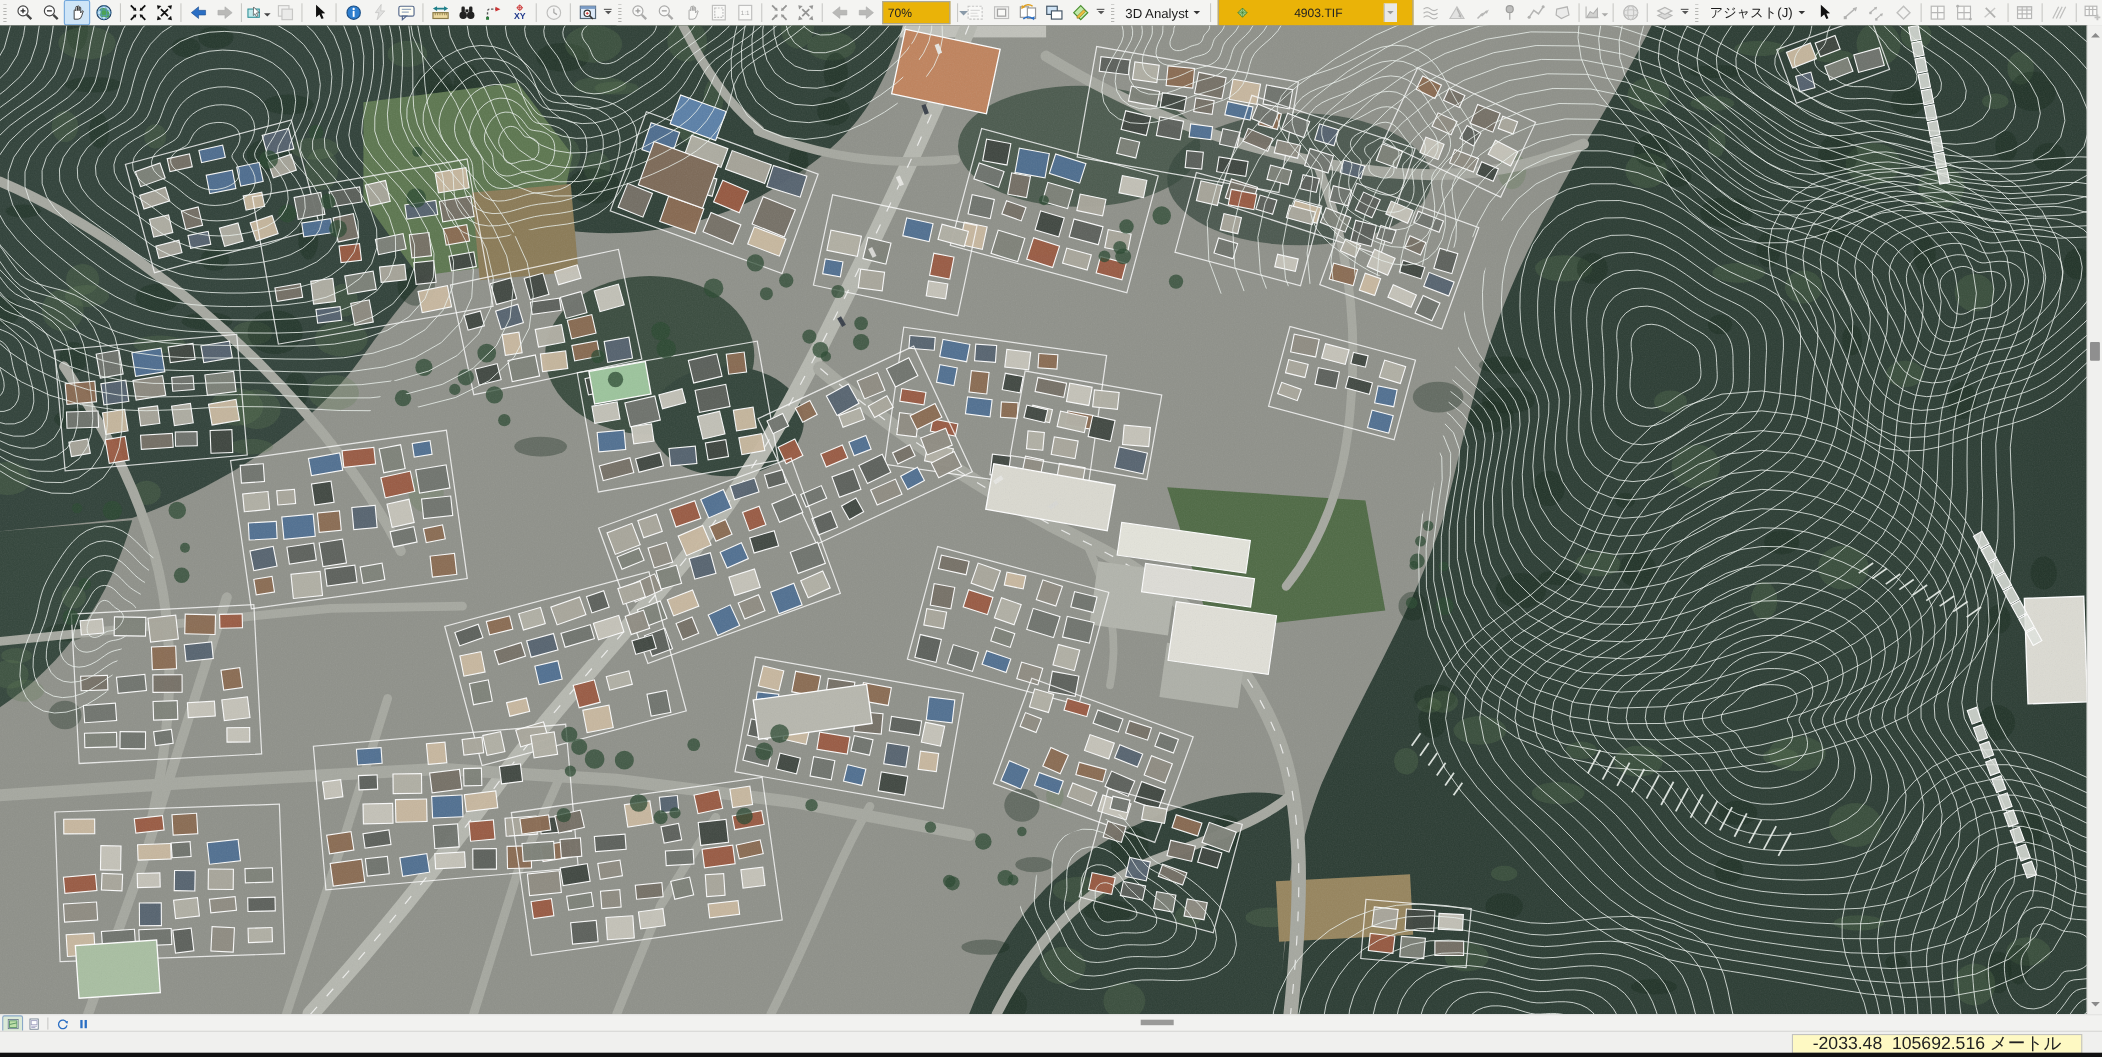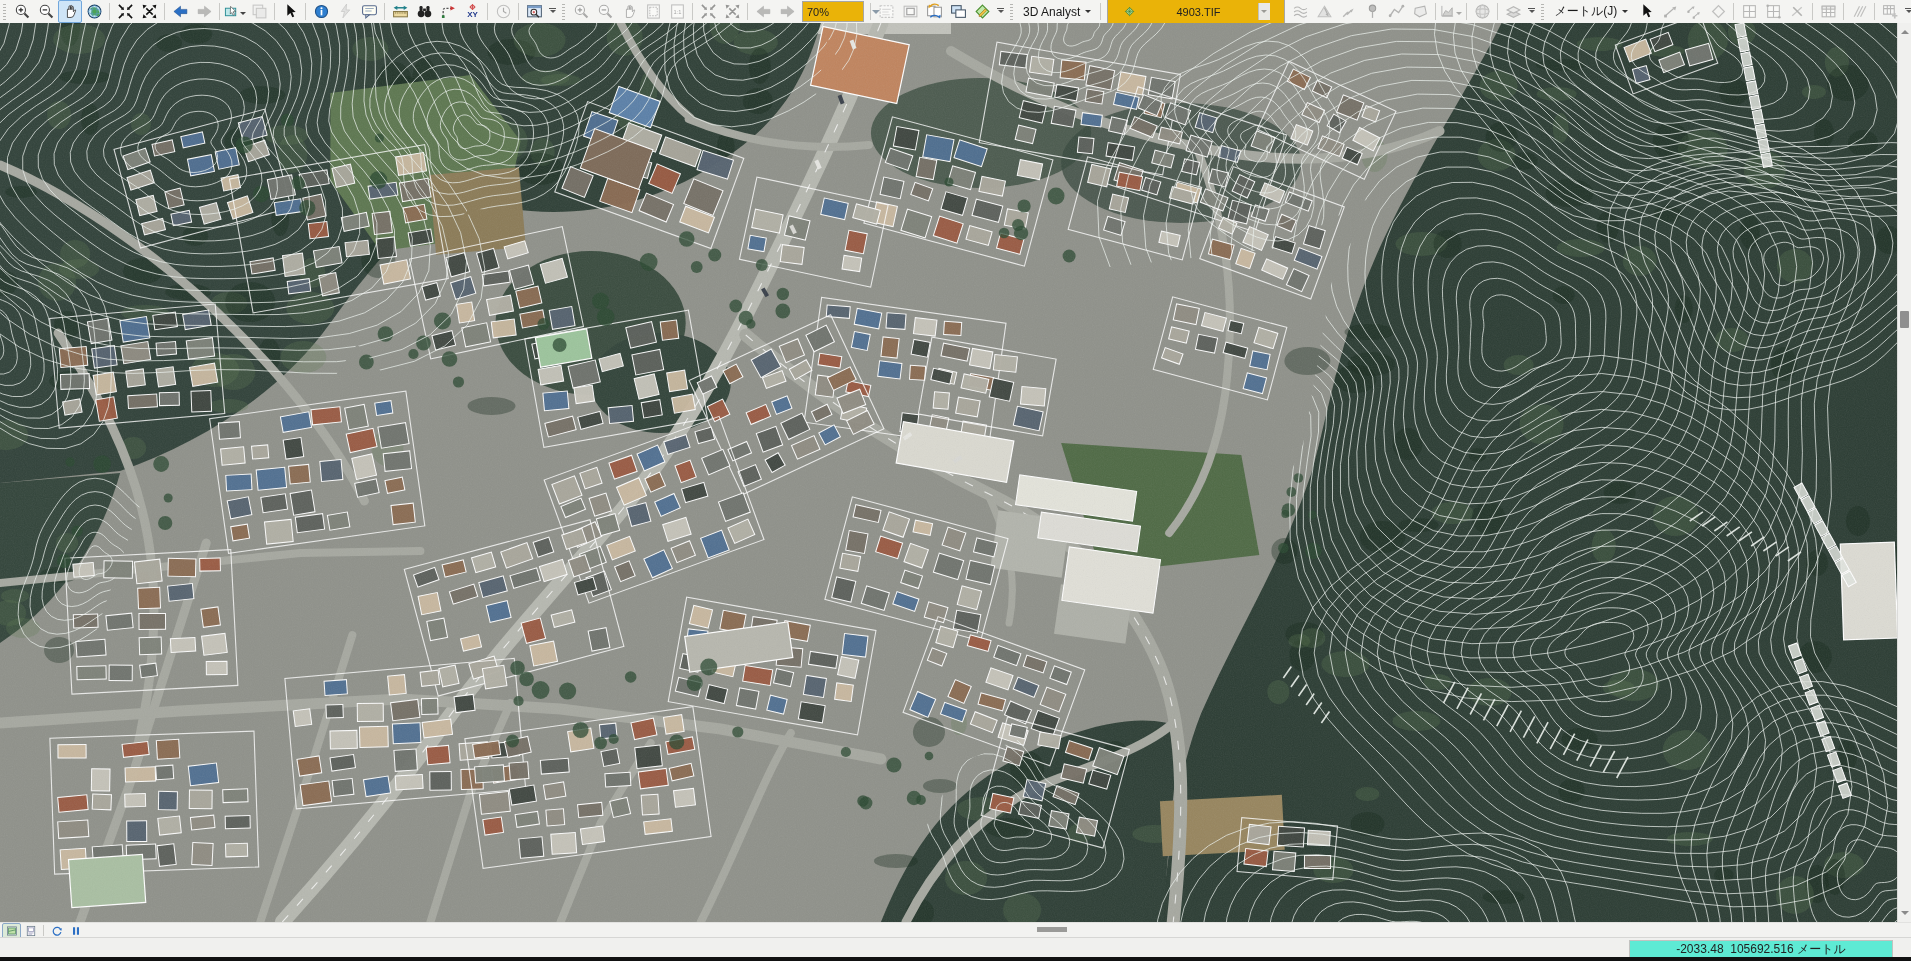--- a/index.html
+++ b/index.html
@@ -52,21 +52,21 @@
   .vb{display:flex;align-items:center;height:15px;padding-left:2px;}
   .vb .tb{width:17px;height:14px;}
   .vb .tb svg{width:12px;height:12px;}
   .vb .tb.act{background:#dcead8;border-color:#8aa8c8;}
   .vb .sep{height:11px;}
   #htrack{position:relative;flex:1;height:15px;}
   #hthumb{position:absolute;left:952px;top:4px;width:30px;height:5px;background:#9a9a98;}
   
   #status{position:absolute;top:937px;left:0;width:1911px;height:20px;background:#f0f0ee;border-top:1px solid #d6d6d4;}
   #coordCell{position:absolute;right:18px;top:2px;width:262px;height:16px;border:1px solid #c2c2c0;
-    background:#5eead4;font-size:12px;color:#222;display:flex;align-items:center;justify-content:center;white-space:pre;}
+    background:#fef9c3;font-size:16px;color:#222;display:flex;align-items:center;justify-content:center;white-space:pre;}
   #blackbar{position:absolute;top:957px;left:0;width:1911px;height:4px;background:#111;}
 </style>
 </head>
 <body>
 
 <svg width="0" height="0" style="position:absolute" aria-hidden="true">
 <defs>
 <symbol id="i-mag-plus" viewBox="0 0 16 16">
         <circle cx="6.5" cy="6.5" r="4.3" fill="#fdfdfd" stroke="#444"></circle>
         <line x1="9.8" y1="9.8" x2="13.6" y2="13.6" stroke="#444" stroke-width="2"></line>
@@ -556,21 +556,21 @@
       <span class="sep"></span>
       <span class="tb dis">
         <svg class="ic" viewBox="0 0 16 16">
           <use href="#i-scene"></use>
         </svg>
       </span>
       <span class="ovf"></span>
     </div>
   <span class="grip"></span>
   <div class="menu">
-    <span>メートル(J)</span>
+    <span>アジャスト(J)</span>
     <span class="chev"></span>
   </div>
   <div class="tbar">
       <span class="tb">
         <svg class="ic" viewBox="0 0 16 16">
           <use href="#i-cursor"></use>
         </svg>
       </span>
       <span class="tb dis">
         <svg class="ic" viewBox="0 0 16 16">

